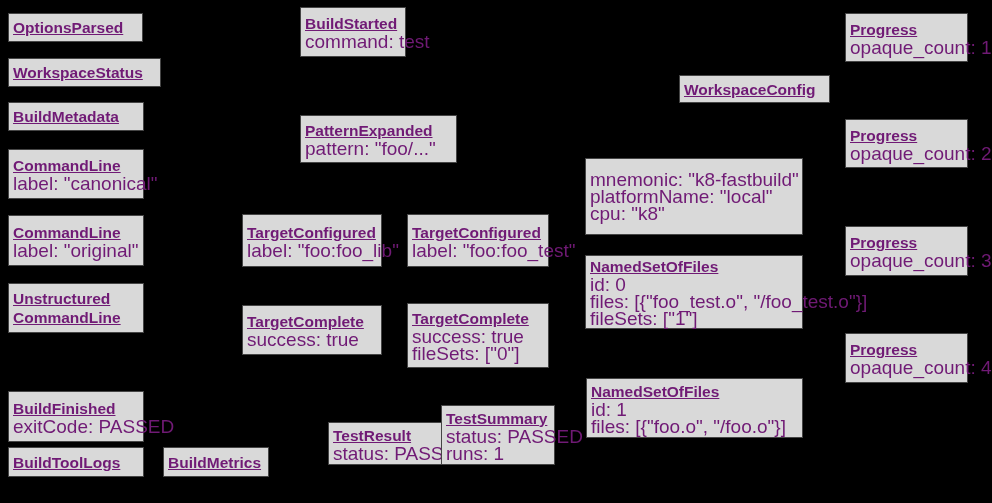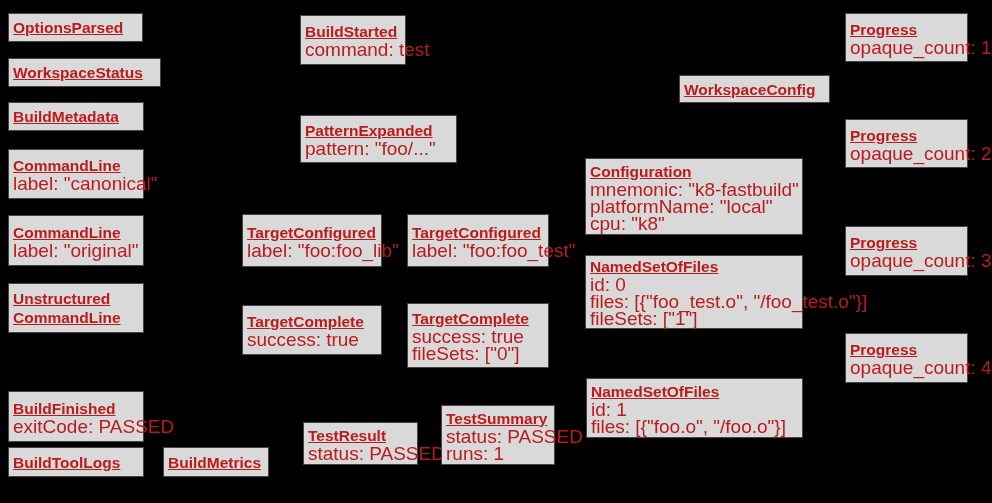--- a/index.html
+++ b/index.html
@@ -7,21 +7,21 @@
     padding: 0;
     background: #000000;
   }
   .stage {
     position: relative;
     width: 992px;
     height: 503px;
     background: var(--bg, #000000);
     overflow: hidden;
     font-family: "Liberation Sans", sans-serif;
-    color: #b91c1c;
+    color: #701a75;
   }
   .node {
     position: absolute;
     box-sizing: border-box;
     background: var(--node-fill, #d9d9d9);
     border: 1px solid var(--node-border, #454545);
     padding: 2px 4px;
     display: flex;
     flex-direction: column;
     justify-content: center;
@@ -67,21 +67,21 @@
     <div class="node" style="left: 8px; top: 351px; width: 136px; height: 51px; margin-top: 40px;">
       <div class="node-title">BuildFinished</div>
       <div class="node-line">exitCode: PASSED</div>
     </div>
     <div class="node" style="left: 8px; top: 447px; width: 136px; height: 30px;">
       <div class="node-title">BuildToolLogs</div>
     </div>
     <div class="node" style="left: 163px; top: 447px; width: 106px; height: 30px;">
       <div class="node-title">BuildMetrics</div>
     </div>
-    <div class="node" style="left: 300px; top: 15px; width: 106px; height: 50px;">
+    <div class="node" style="left: 300px; top: 7px; width: 106px; height: 50px;">
       <div class="node-title">BuildStarted</div>
       <div class="node-line">command: test</div>
     </div>
     <div class="node" style="left: 300px; top: 115px; width: 157px; height: 48px;">
       <div class="node-title">PatternExpanded</div>
       <div class="node-line">pattern: "foo/..."</div>
     </div>
     <div class="node" style="left: 242px; top: 214px; width: 140px; height: 53px;">
       <div class="node-title">TargetConfigured</div>
       <div class="node-line">label: "foo:foo_lib"</div>
@@ -92,34 +92,33 @@
     </div>
     <div class="node" style="left: 242px; top: 305px; width: 140px; height: 50px;">
       <div class="node-title">TargetComplete</div>
       <div class="node-line">success: true</div>
     </div>
     <div class="node" style="left: 407px; top: 303px; width: 142px; height: 65px;">
       <div class="node-title">TargetComplete</div>
       <div class="node-line">success: true</div>
       <div class="node-line">fileSets: ["0"]</div>
     </div>
-    <div class="node" style="left: 303px; top: 422px; width: 115px; height: 43px;">
+    <div class="node" style="left: 328px; top: 422px; width: 115px; height: 43px;">
       <div class="node-title">TestResult</div>
       <div class="node-line">status: PASSED</div>
     </div>
     <div class="node" style="left: 441px; top: 405px; width: 114px; height: 60px;">
       <div class="node-title">TestSummary</div>
       <div class="node-line">status: PASSED</div>
       <div class="node-line">runs: 1</div>
     </div>
     <div class="node" style="left: 651px; top: 75px; width: 151px; height: 28px; margin-left: 28px;">
       <div class="node-title">WorkspaceConfig</div>
     </div>
     <div class="node" style="left: 585px; top: 158px; width: 218px; height: 77px;">
-      <div class="node-title">Configuration</div>
       <div class="node-line">mnemonic: "k8-fastbuild"</div>
       <div class="node-line">platformName: "local"</div>
       <div class="node-line">cpu: "k8"</div>
     </div>
     <div class="node" style="left: 585px; top: 255px; width: 218px; height: 74px;">
       <div class="node-title">NamedSetOfFiles</div>
       <div class="node-line">id: 0</div>
       <div class="node-line">files: [{"foo_test.o", "/foo_test.o"}]</div>
       <div class="node-line">fileSets: ["1"]</div>
     </div>

